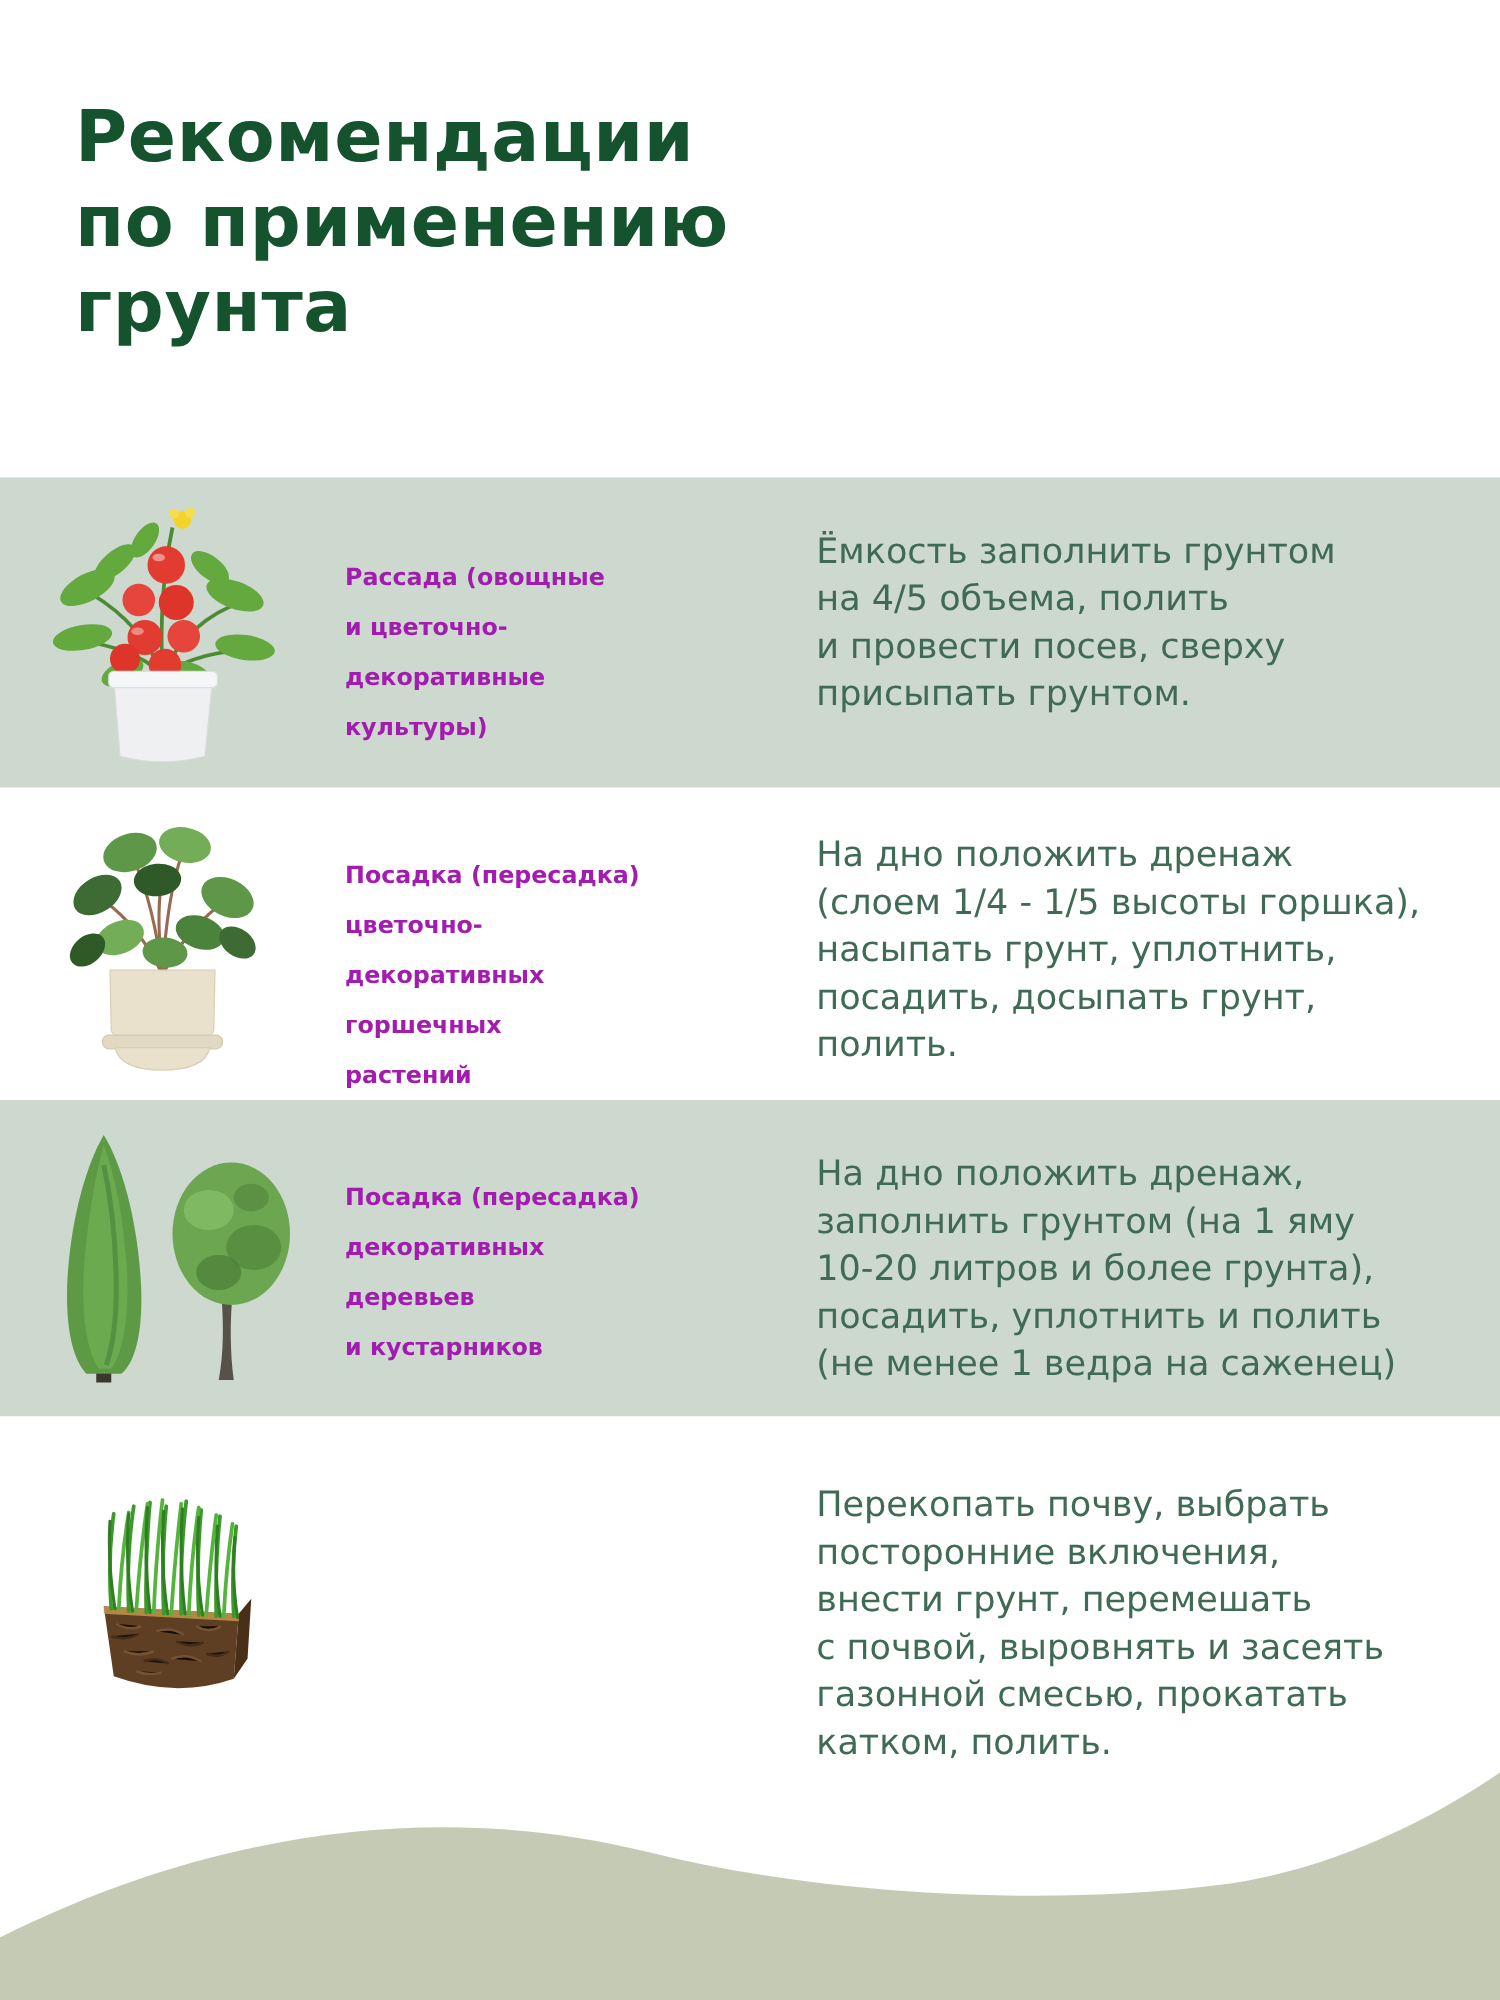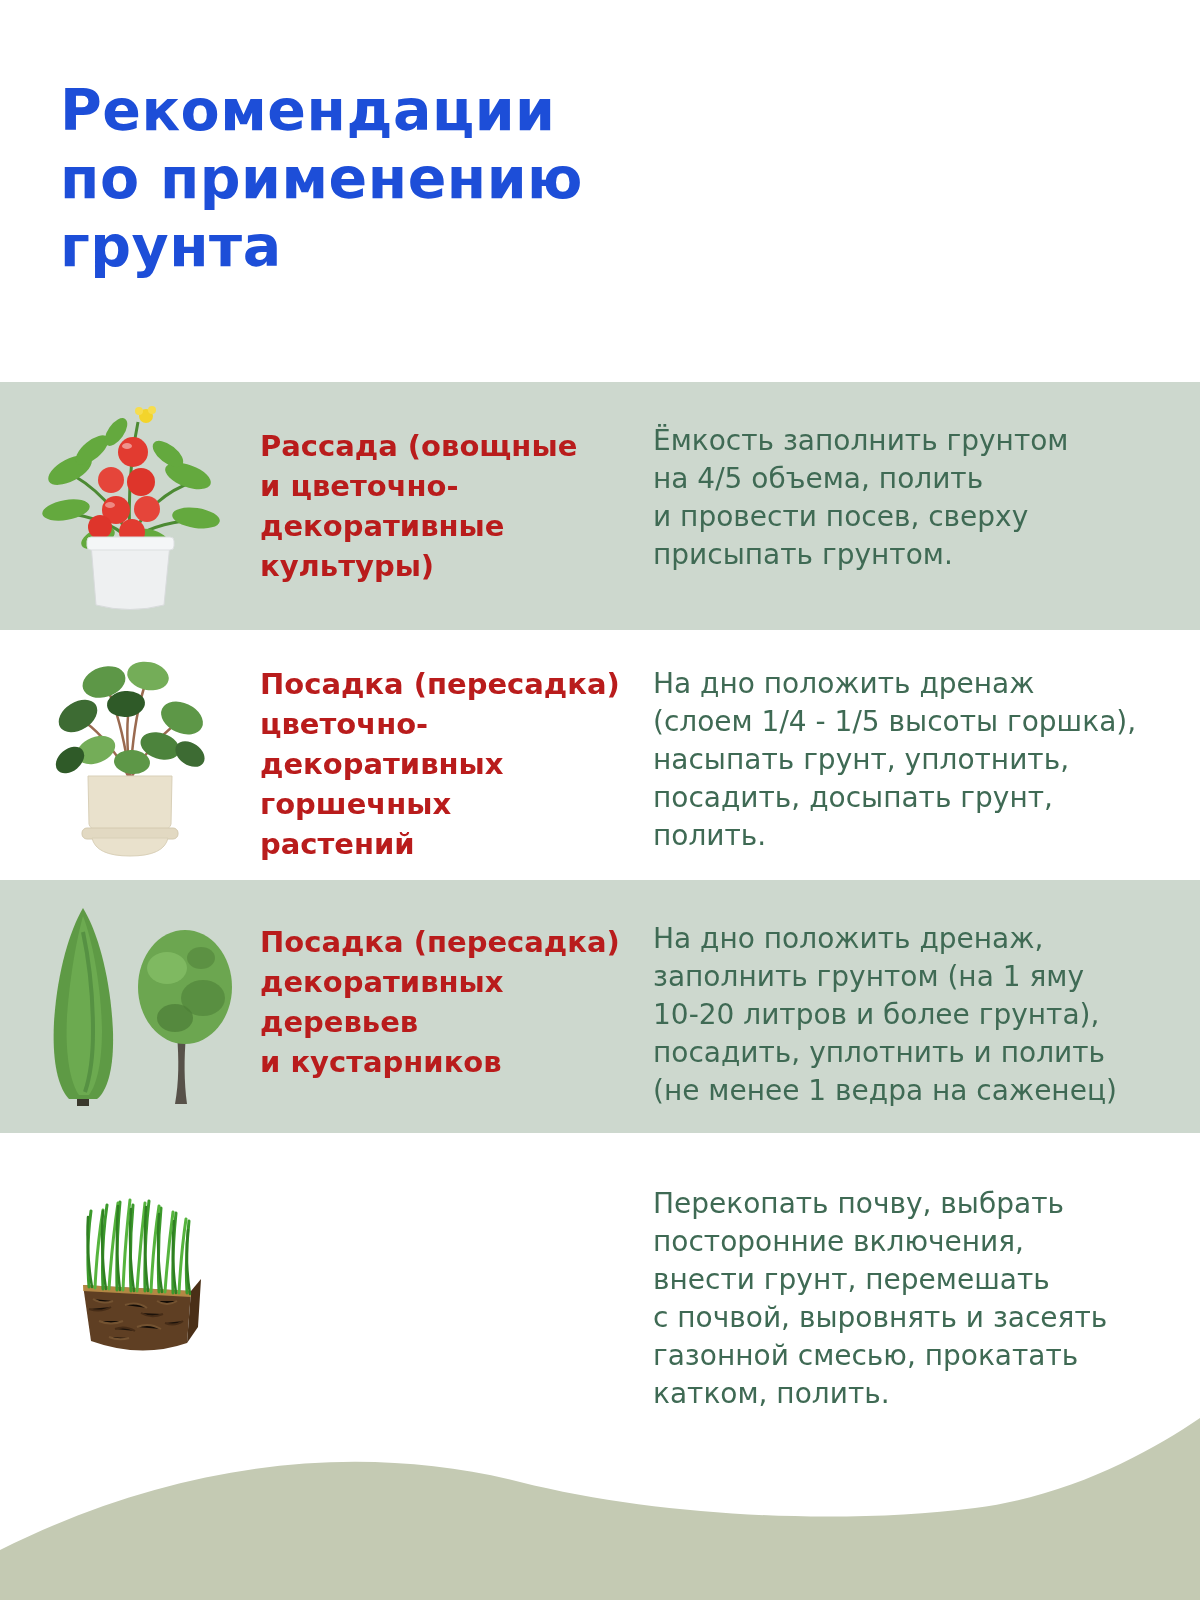--- a/index.html
+++ b/index.html
@@ -1,34 +1,34 @@
 <!DOCTYPE html>
 <html><head>
 <meta charset="utf-8">
 <style>
   html,body{margin:0;padding:0;}
   body{font-family:"DejaVu Sans","Liberation Sans",sans-serif;background:#ffffff;}
   .page{position:relative;width:1200px;height:1600px;background:#ffffff;overflow:hidden;}
 
   
   .title{position:absolute;left:60px;top:76px;margin:0;
-         font-size:57px;font-weight:700;line-height:68px;color:#1d4ed8;
+         font-size:57px;font-weight:700;line-height:68px;color:#14532d;
          white-space:pre-line;letter-spacing:.5px;}
   .logo{position:absolute;left:850px;top:8px;width:320px;height:300px;}
 
   
   .row{position:absolute;left:0;width:1200px;}
   .row.band{background:#cdd8ce;}
   .r1{top:382px;height:248px;}
   .r2{top:630px;height:250px;}
   .r3{top:880px;height:253px;}
   .r4{top:1133px;height:250px;}
 
-  .row-label{position:absolute;left:260px;margin:0;width:400px;
-             font-size:29px;font-weight:700;line-height:40px;color:#b91c1c;
+  .row-label{position:absolute;left:260px;margin:16px;width:400px;
+             font-size:19px;font-weight:700;line-height:40px;color:#a21caf;
              white-space:pre-line;}
   .row-desc{position:absolute;left:653px;margin:0;width:560px;
             font-size:28px;font-weight:400;line-height:38px;color:#3f6a54;
             white-space:pre-line;}
   .r1 .row-label{top:44px;}  .r1 .row-desc{top:40px;}
   .r2 .row-label{top:34px;}  .r2 .row-desc{top:35px;}
   .r3 .row-label{top:42px;}  .r3 .row-desc{top:40px;}
   .r4 .row-label{top:118px;} .r4 .row-desc{top:52px;}
 
   .row-image{position:absolute;}

